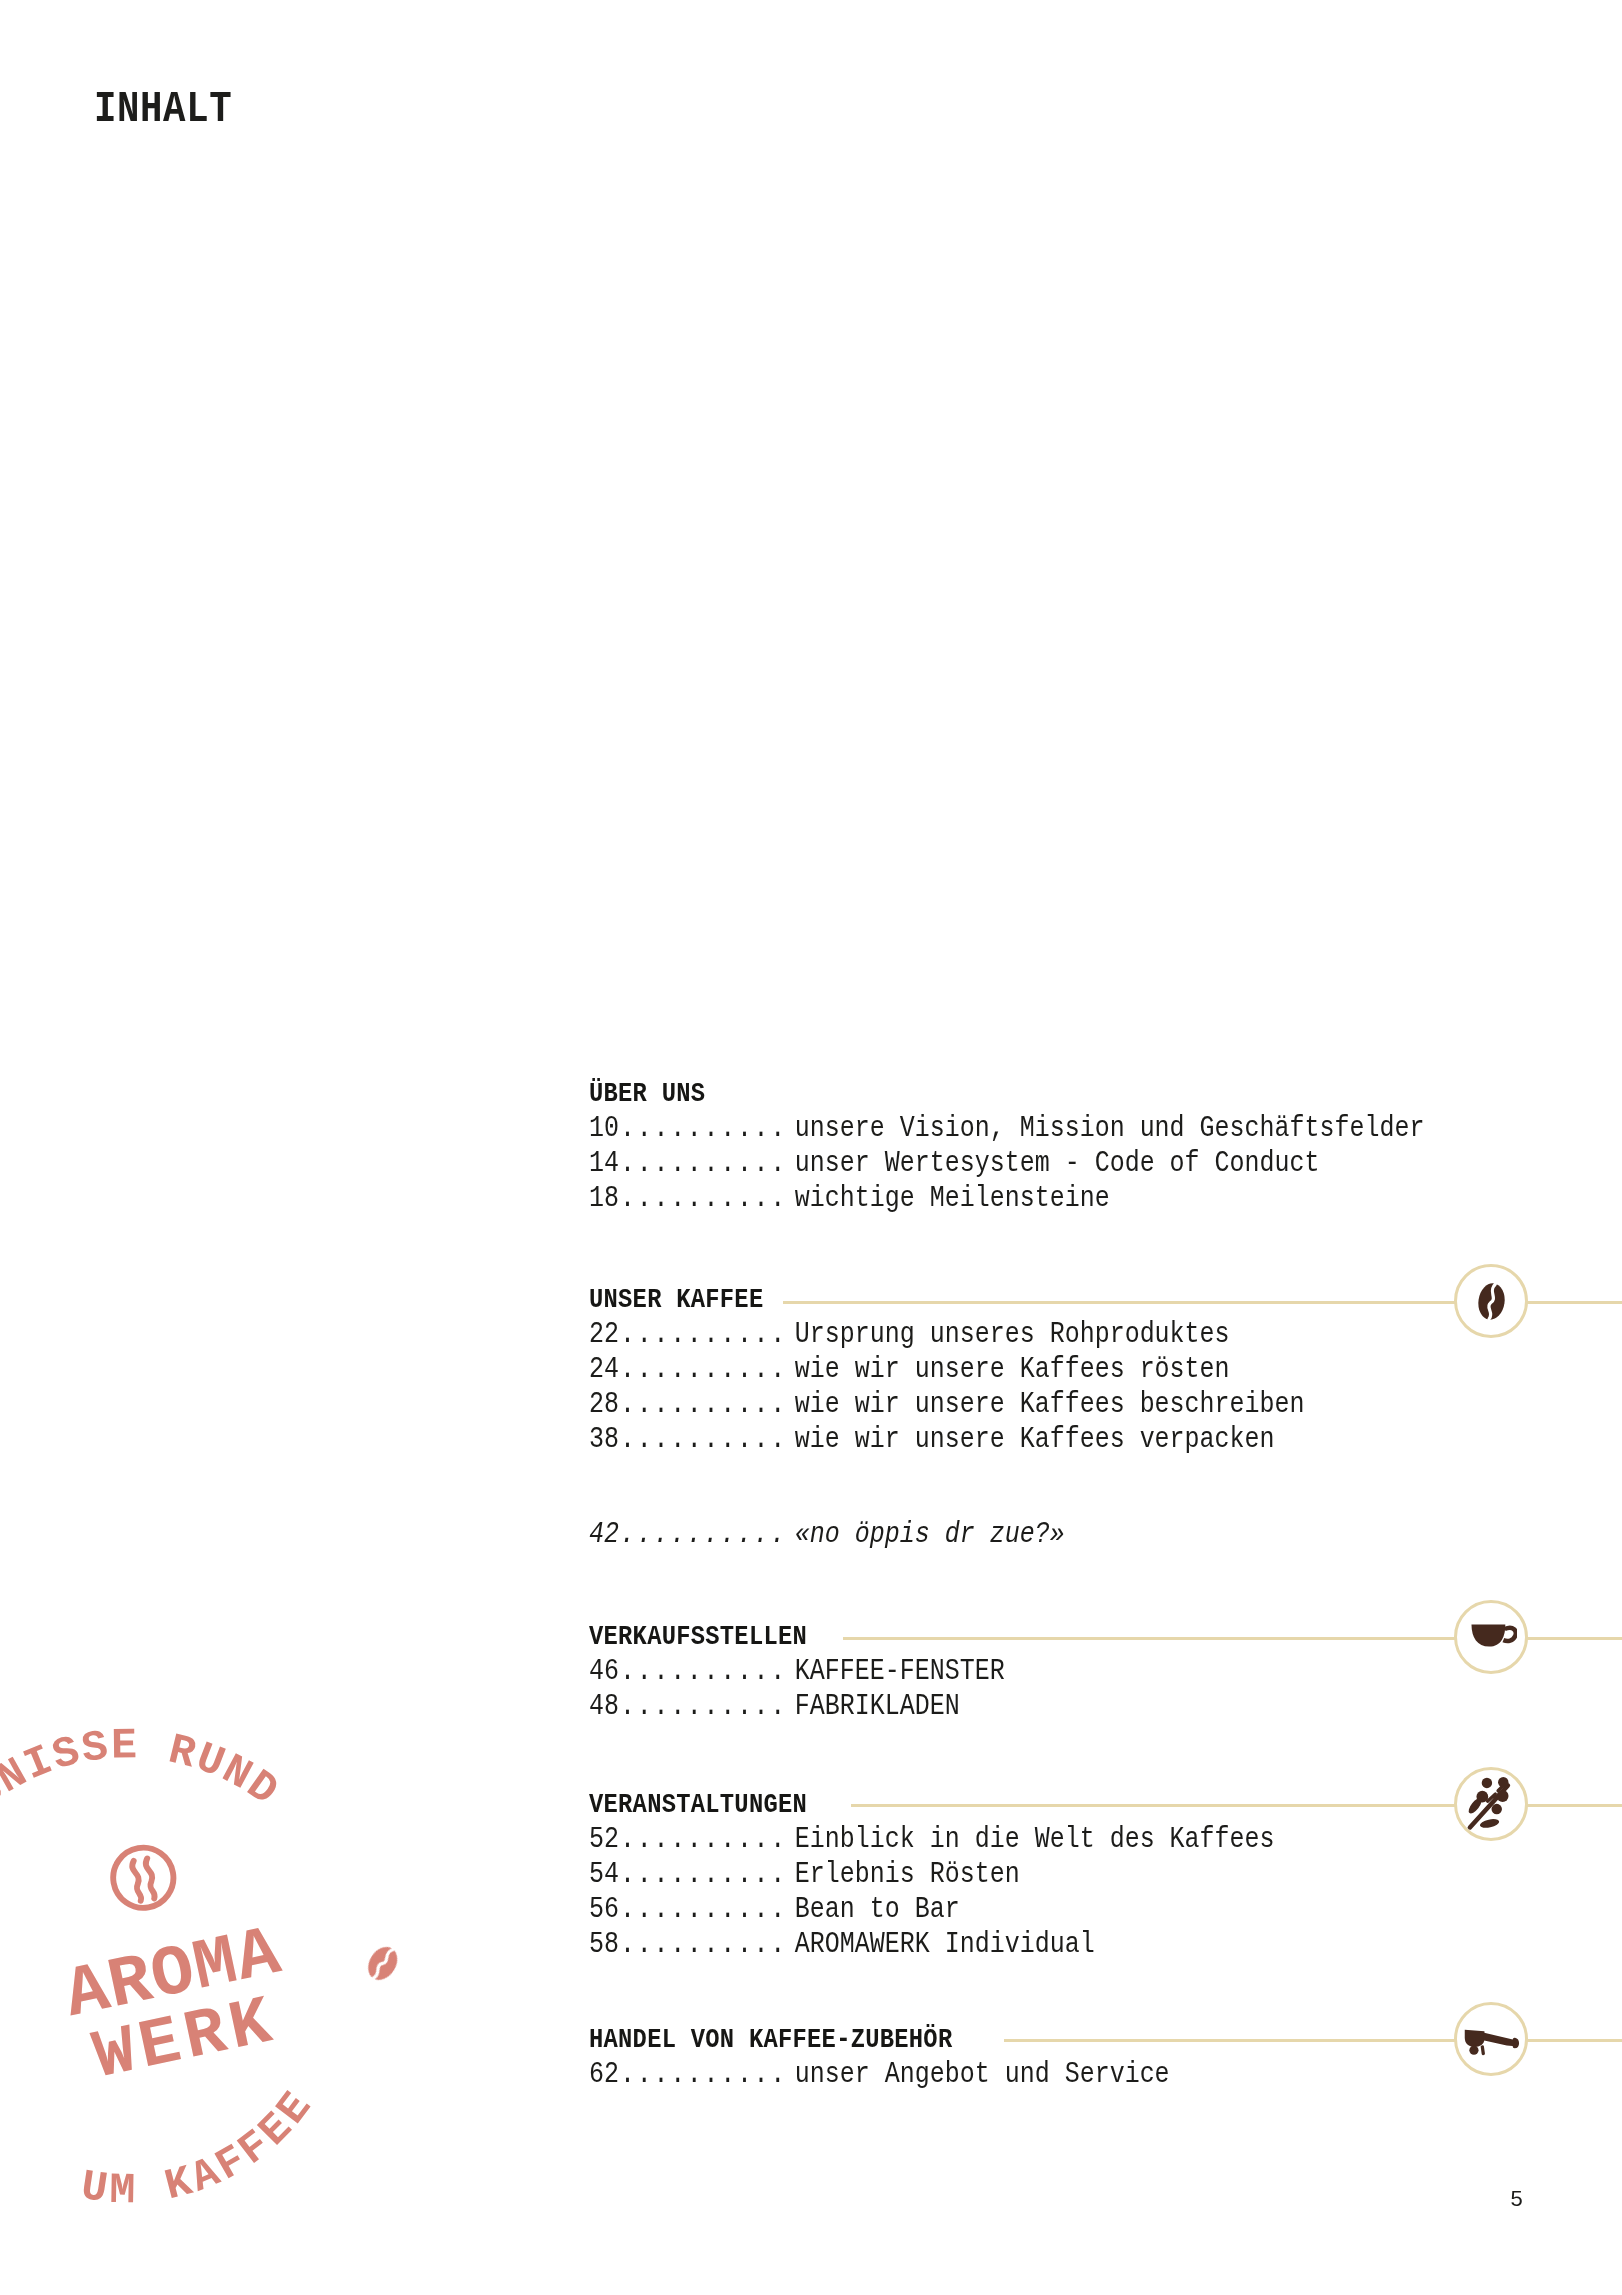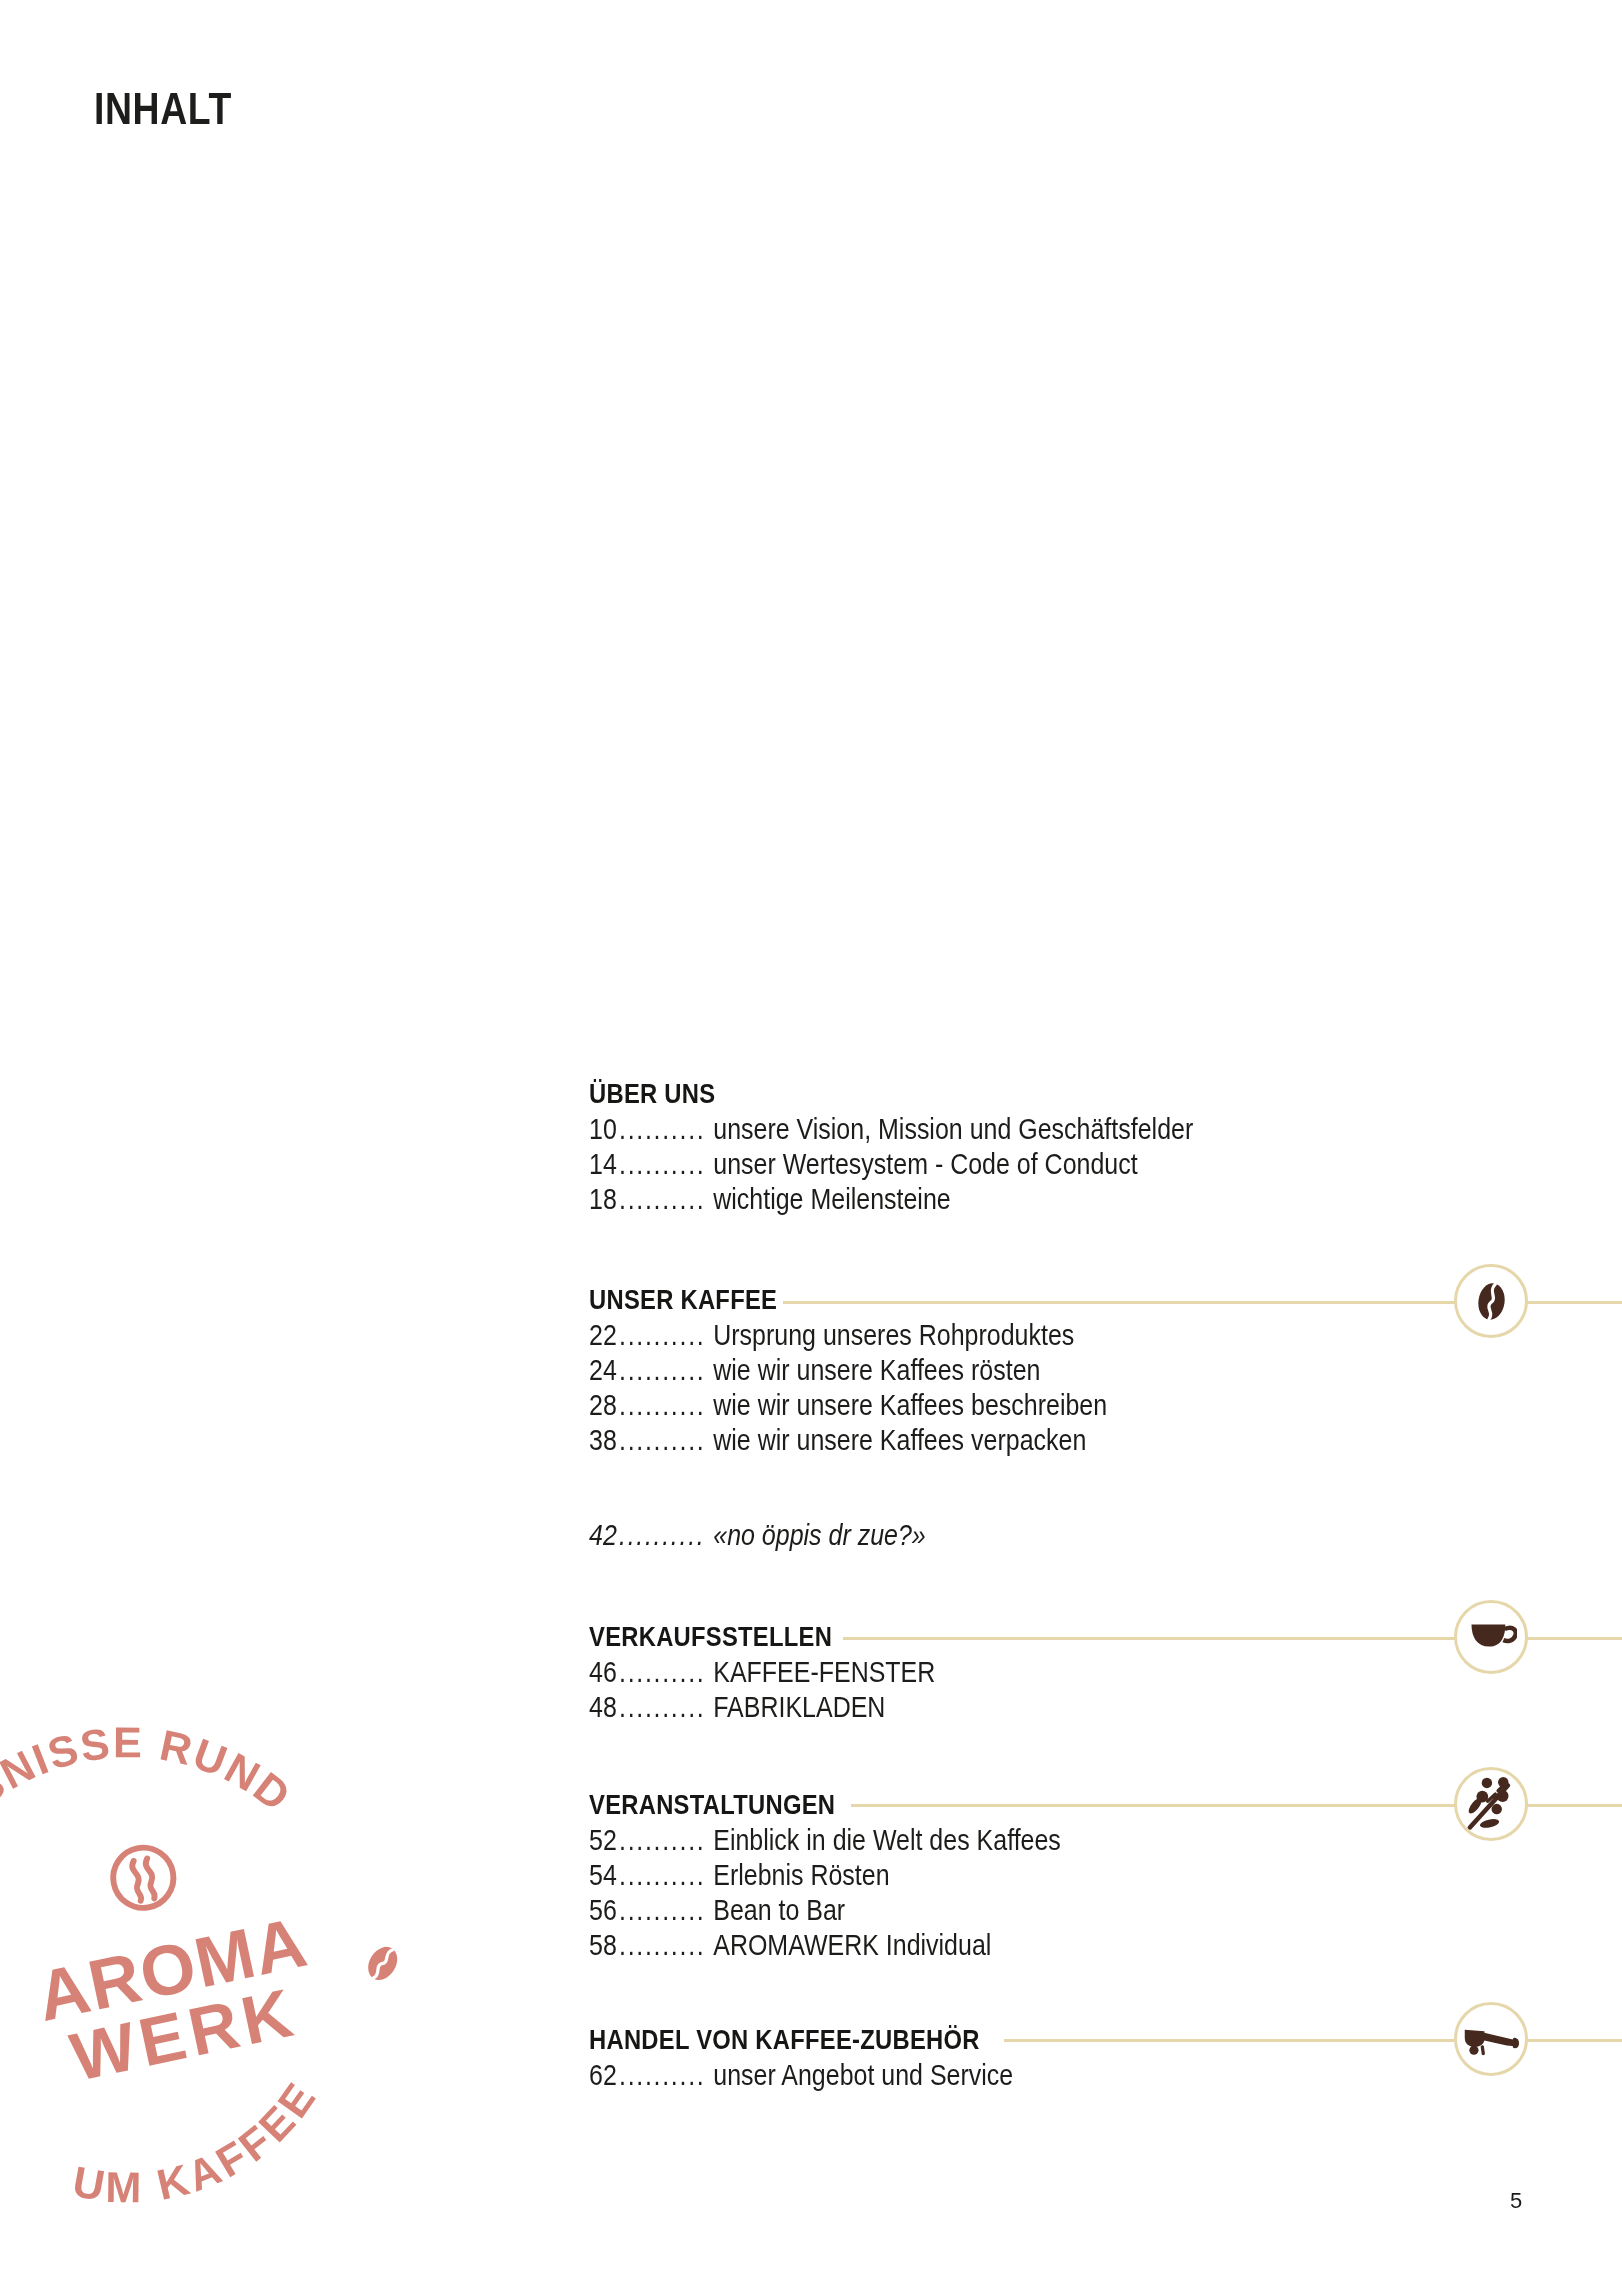--- a/index.html
+++ b/index.html
@@ -1,21 +1,21 @@
 <!DOCTYPE html>
 <html style="font-size:10.5px"><head>
 <meta charset="utf-8">
 <style>
   html,body{margin:0;padding:0;background:#ffffff;}
   .page{
     position:relative;
     width:1623px;height:2295px;
     background:#ffffff;
     overflow:hidden;
-    font-family:Liberation Sans, sans-serif;
+    font-family:Liberation Mono, monospace;
     color:#1c1c1a;
   }
   
   .doc-title{
     position:absolute;left:94px;top:84px;
     font-size:44px;font-weight:bold;letter-spacing:0.7px;
     transform:scaleX(0.85);transform-origin:0 0;
     color:#1d1d1b;white-space:nowrap;
   }
   

